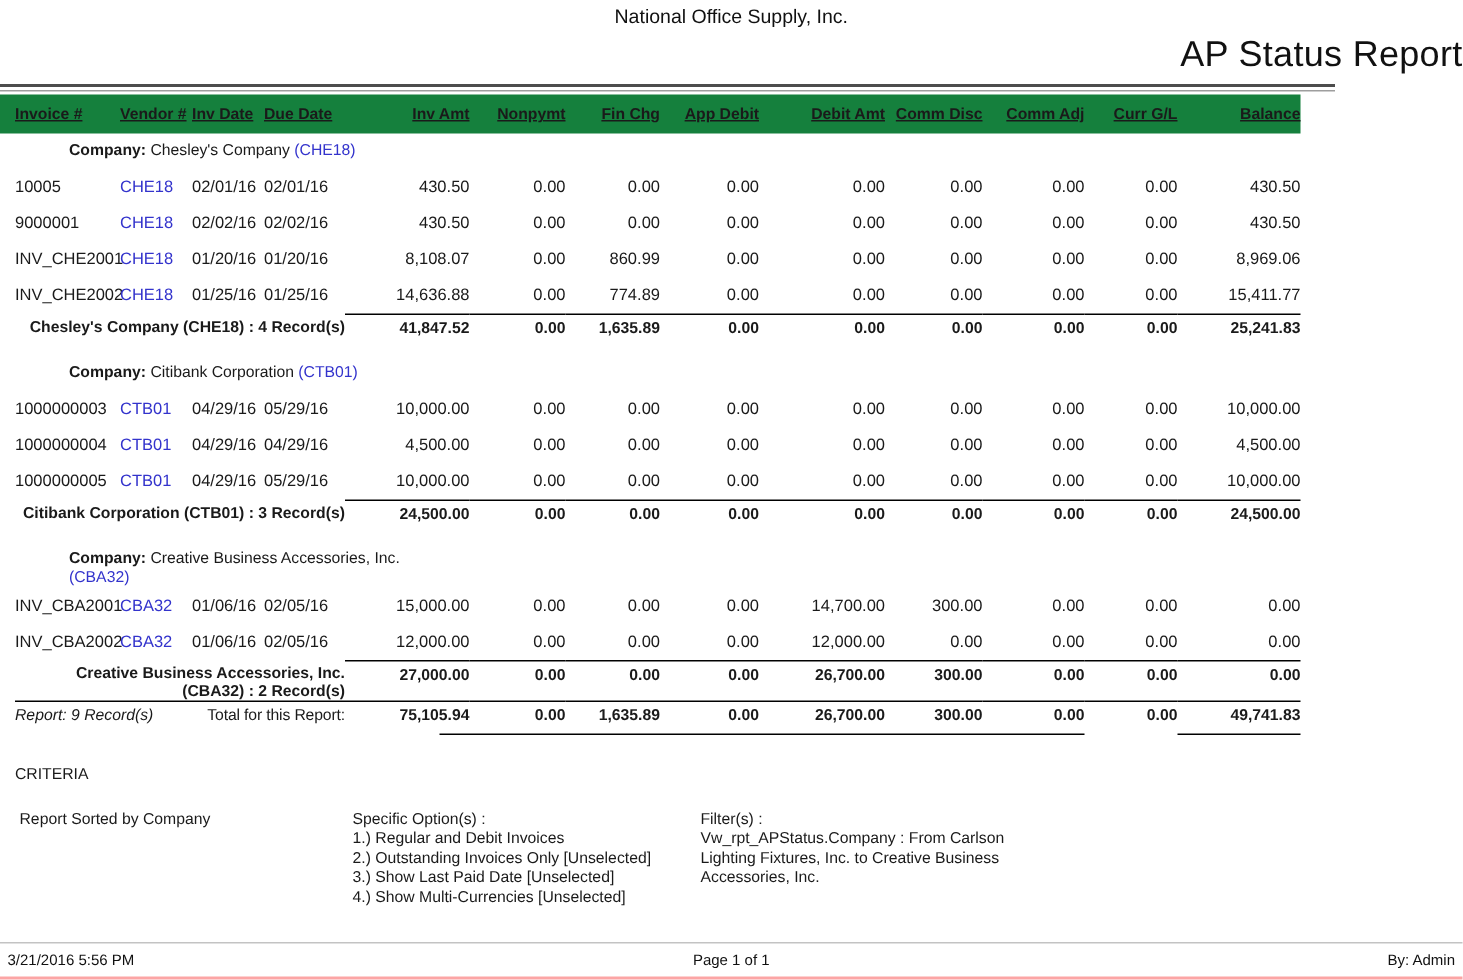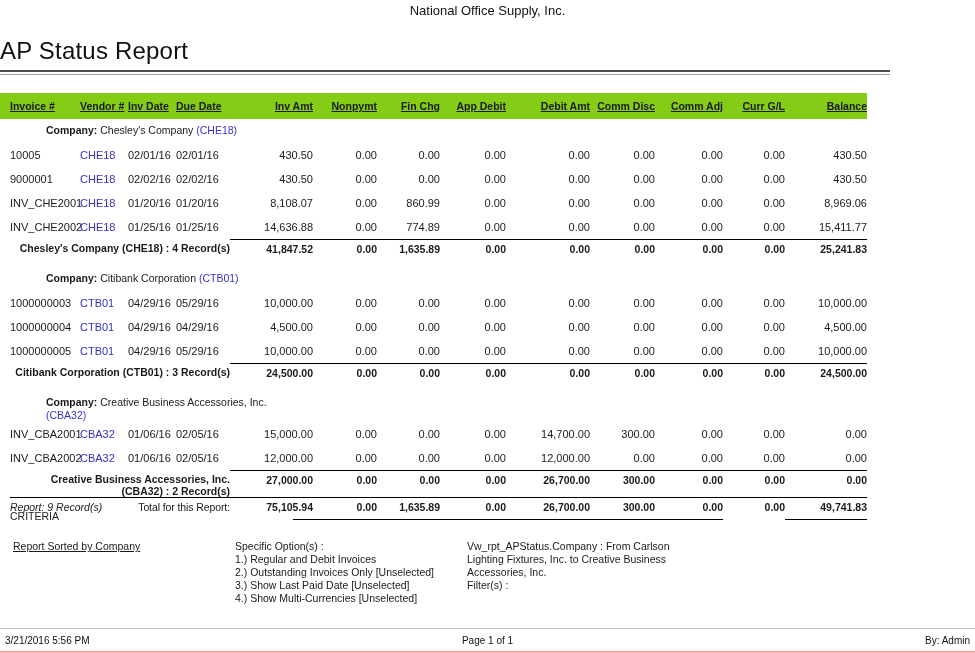--- a/index.html
+++ b/index.html
@@ -7,31 +7,31 @@
     width:975px; height:653px;
     font-family:"Liberation Sans", sans-serif;
     color:#1a1a1a;
     position:relative; overflow:hidden;
   }
   .page { position:relative; width:975px; height:653px; box-sizing:border-box;
           border-bottom:2px solid #fca5a5; background:#fff; }
 
   
   .rpt-company { text-align:center; font-size:13px; padding-top:3px; color:#111; }
-  .rpt-title   { text-align:left; font-size:24px; margin-top:19px; color:#111; letter-spacing:0.2px; }
+  .rpt-title   { text-align:right; font-size:24px; margin-top:5px; color:#111; letter-spacing:0.2px; }
   .title-rule  { margin-top:5px; width:890px; height:2px;
                  border-top:2px solid #4d4d4d; border-bottom:1px solid #9e9e9e; }
 
   
   .grid-row { display:grid; width:867px; box-sizing:border-box; padding-left:10px; }
   .cols-invoice  { grid-template-columns:70px 48px 48px 54px 83px 64px 63px 66px 84px 65px 68px 62px 82px; }
   .cols-subtotal { grid-template-columns:220px 83px 64px 63px 66px 84px 65px 68px 62px 82px; }
   .cols-total    { grid-template-columns:110px 110px 83px 64px 63px 66px 84px 65px 68px 62px 82px; }
 
-  .col-head-row { margin-top:18px; background:#84cc16; height:26px; align-items:center;
+  .col-head-row { margin-top:2px; background:#15803d; height:26px; align-items:center;
                   font-weight:bold; font-size:10.5px; }
   .col-head-row .hc { text-decoration:underline; white-space:nowrap; }
   .num { text-align:right; }
 
   .company-row { min-height:24px; padding:5px 0 0 10px; font-size:10.5px; box-sizing:border-box;margin-left:36px; }
   .company-cell { width:252px; line-height:13px; }
   .bold { font-weight:bold; }
   .blue { color:#3333cc; }
 
   .row-invoice { height:24px; align-items:center; font-size:11px; }
@@ -53,21 +53,21 @@
 
   .end-rules { position:relative; height:12px; width:867px; }
   .end-rules .seg { position:absolute; top:6px; border-top:1px solid #000; }
   .end-rules .seg-a { left:293px; width:430px; }
   .end-rules .seg-b { left:785px; width:82px; }
 
   
   .criteria { position:absolute; top:510px; left:0; width:975px; font-size:10.5px; }
   .criteria-head { font-weight:normal; padding-left:10px; font-size:10.5px; }
   .criteria-cols { display:flex; margin-top:18px; line-height:13px; }
-  .crit-col1 { margin-left:13px; width:222px;text-decoration:underline; }
+  .crit-col1 { margin-left:13px; width:222px; }
   .crit-col2 { width:232px; }
   .crit-col3 { width:240px; }
 
   
   .footer-rule { position:absolute; top:628px; left:0; width:975px; border-top:1px solid #c3c3c3; }
   .footer { position:absolute; top:635px; left:0; width:975px; font-size:10px; color:#111; }
   .footer .f-left  { position:absolute; left:5px; }
   .footer .f-center{ position:absolute; left:0; width:100%; text-align:center; }
   .footer .f-right { position:absolute; right:5px; }
 </style>
@@ -317,26 +317,26 @@
       <div class="crit-col2">
         <div>Specific Option(s) :</div>
         <div id="options-list">
             <div>1.) Regular and Debit Invoices</div>
             <div>2.) Outstanding Invoices Only [Unselected]</div>
             <div>3.) Show Last Paid Date [Unselected]</div>
             <div>4.) Show Multi-Currencies [Unselected]</div>
           </div>
       </div>
       <div class="crit-col3">
+        <div>Filter(s) :</div>
         <div id="filters-list">
             <div>Vw_rpt_APStatus.Company :  From Carlson</div>
             <div>Lighting Fixtures, Inc. to Creative Business</div>
             <div>Accessories, Inc.</div>
           </div>
-        <div>Filter(s) :</div>
       </div>
     </div>
   </div>
 
   <div class="footer-rule"></div>
   <div class="footer">
     <span class="f-left">3/21/2016 5:56 PM</span>
     <span class="f-center">Page 1 of 1</span>
     <span class="f-right">By: Admin</span>
   </div>

